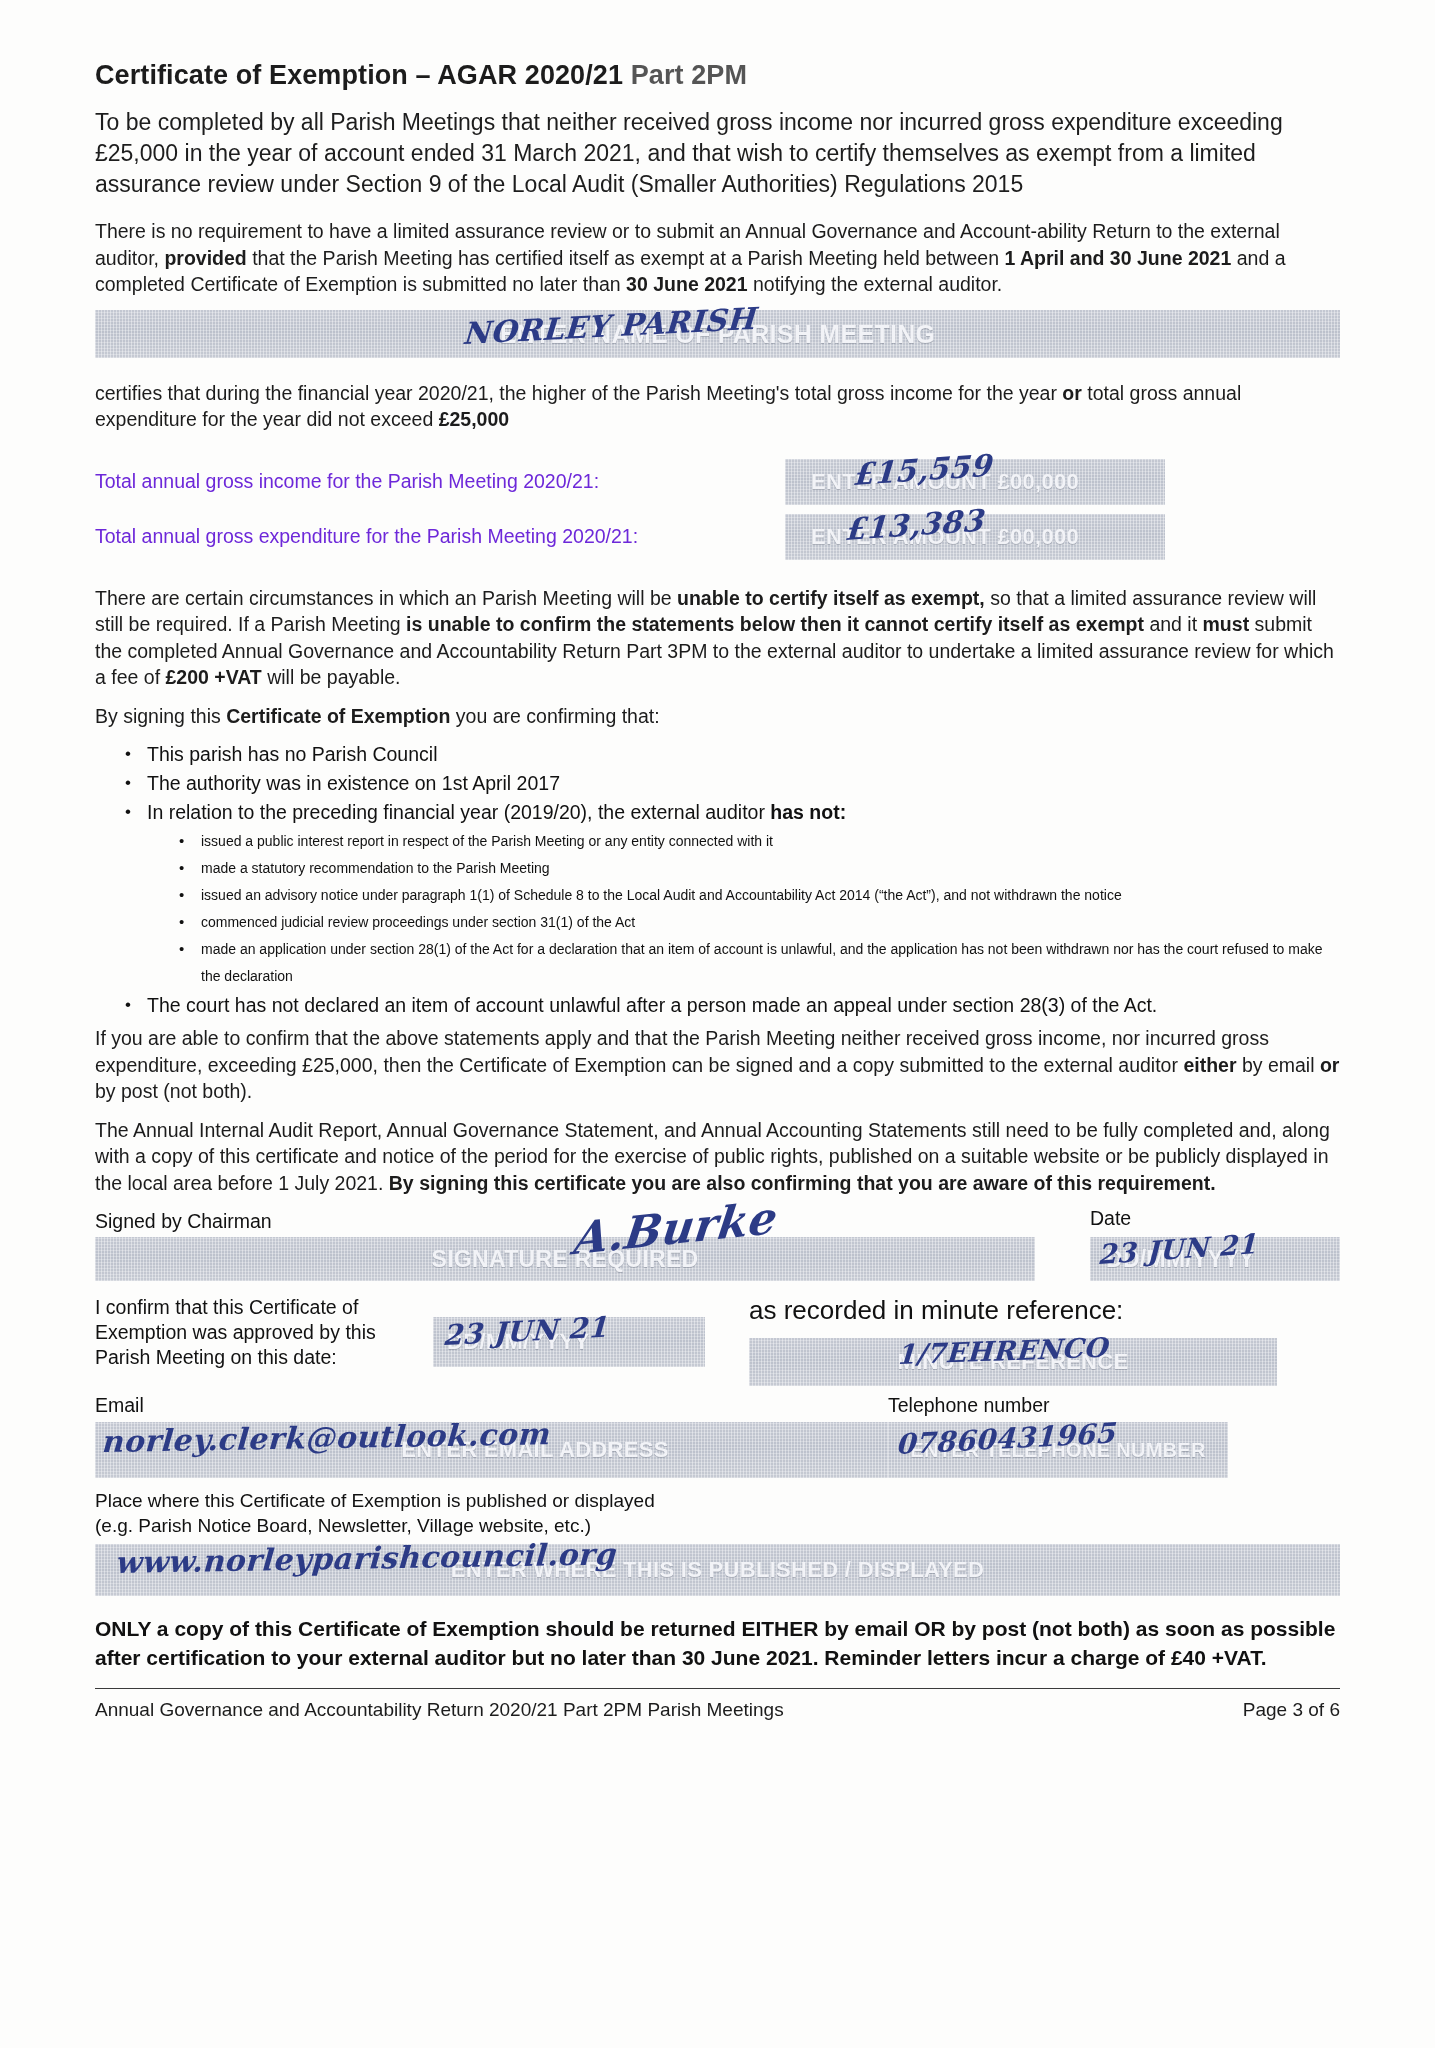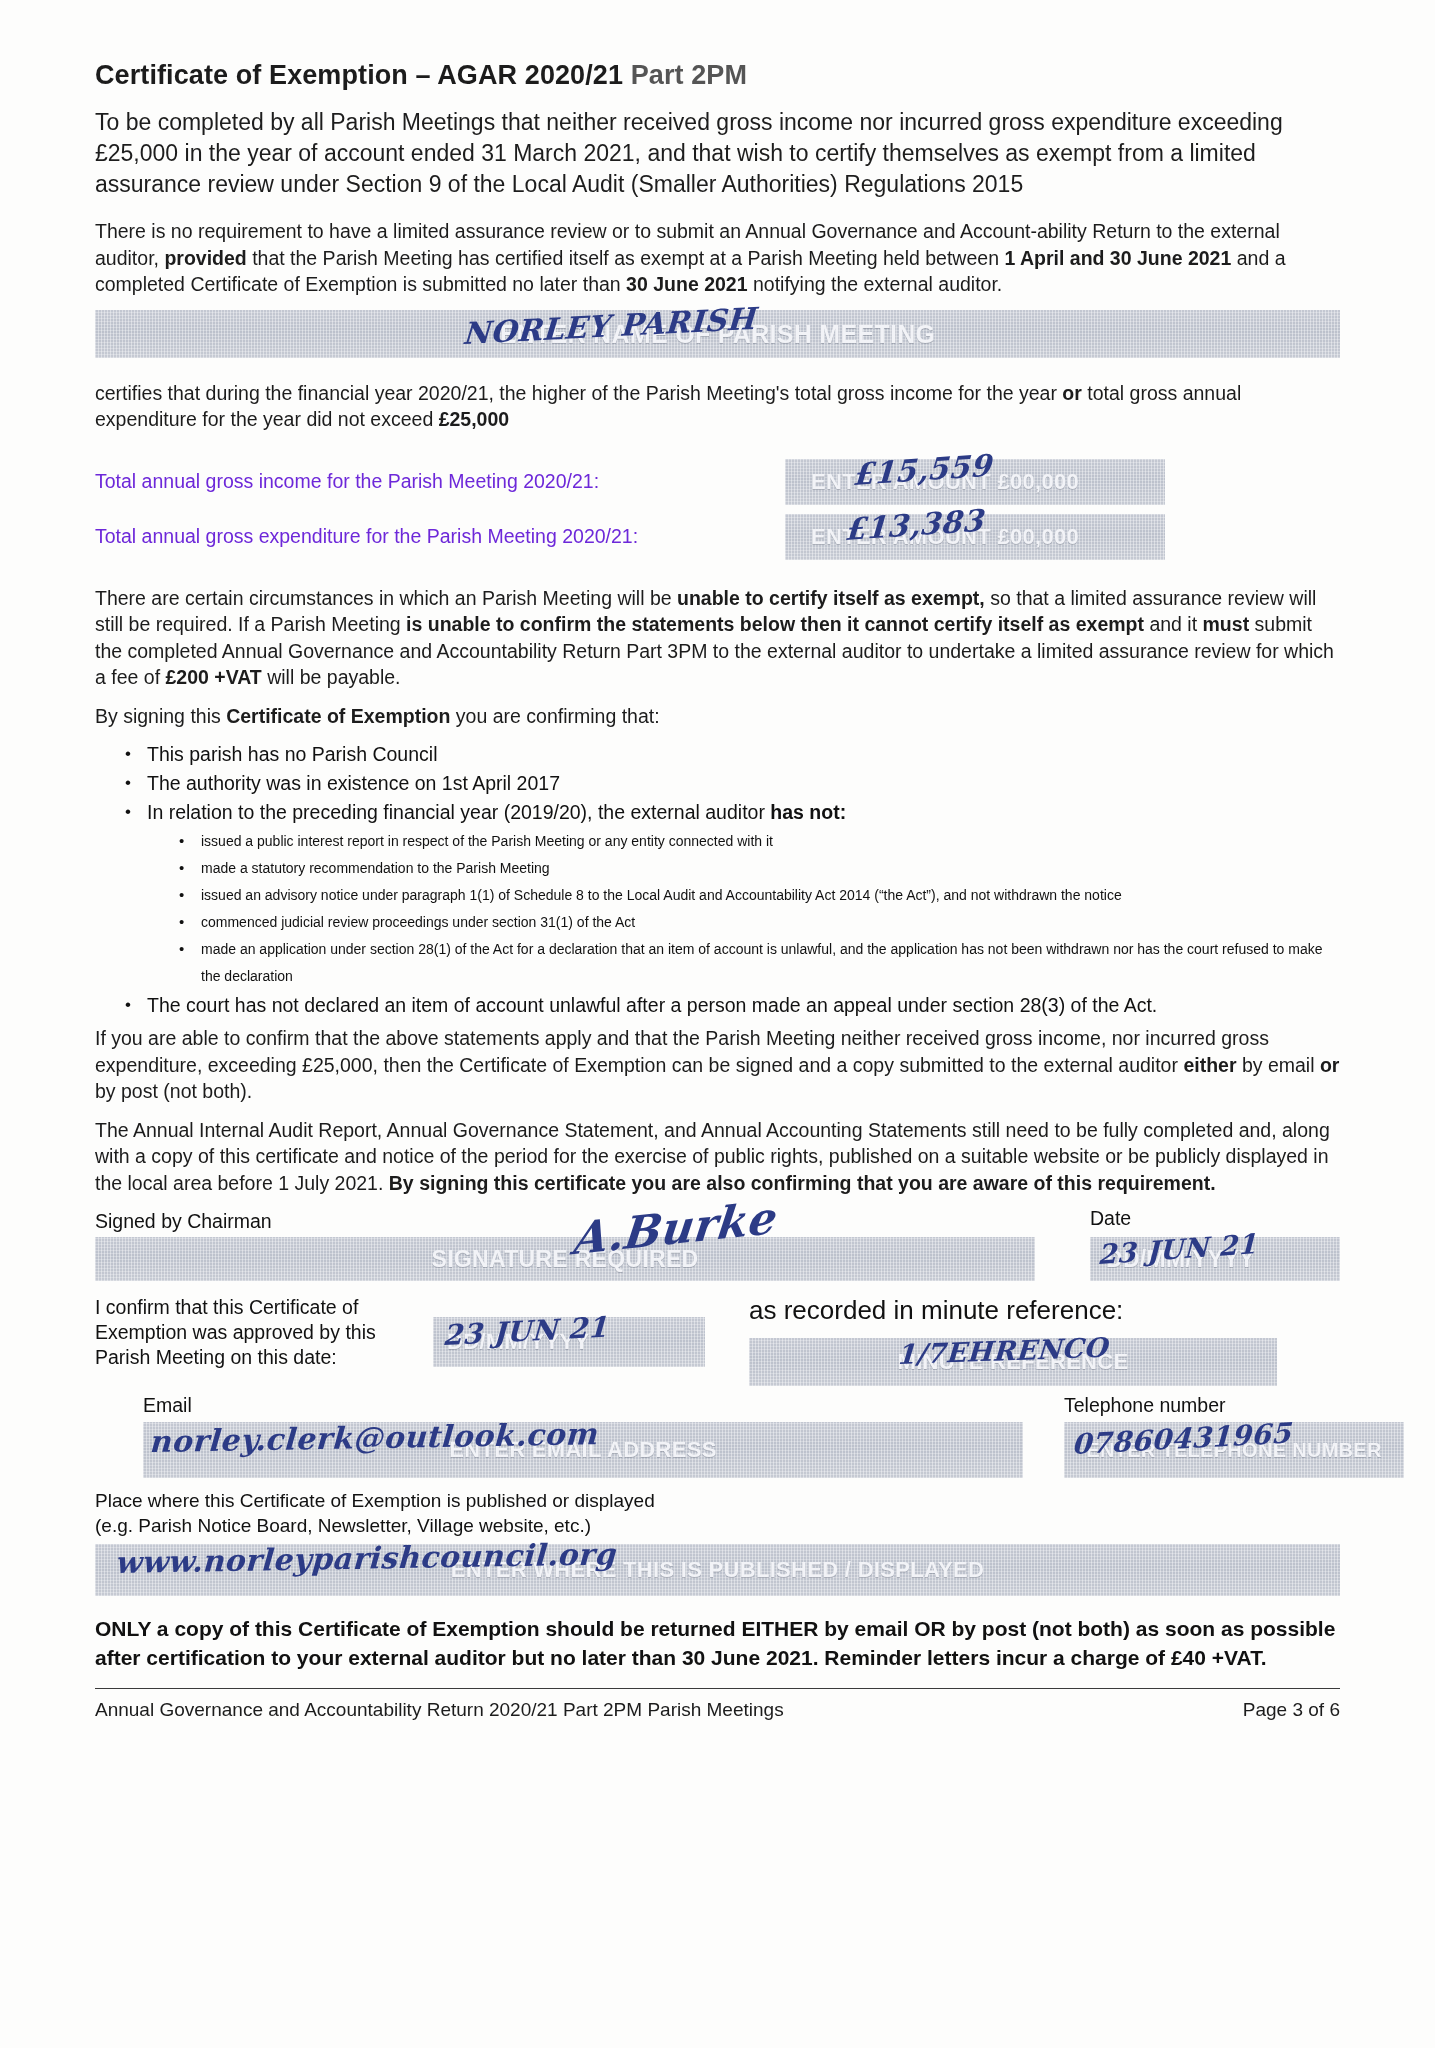--- a/index.html
+++ b/index.html
@@ -226,21 +226,21 @@
   .minute-field .field-ph {
     left: 50%;
     transform: translate(-50%,-50%);
     font-size: 22px;
   }
 
   .contact-row {
     display: flex;
     margin-top: 8px;
   }
-  .email-col { width: 880px; margin-left: 48px; }
+  .email-col { width: 752px; }
   .tel-col { width: 340px; margin-left: 41px; }
   .small-label { font-size: 19.5px; margin-bottom: 5px; }
   .email-field {
     position: relative;
     width: 880px;
     height: 56px;
   }
   .email-field .field-ph {
     left: 50%;
     transform: translate(-50%,-50%);

